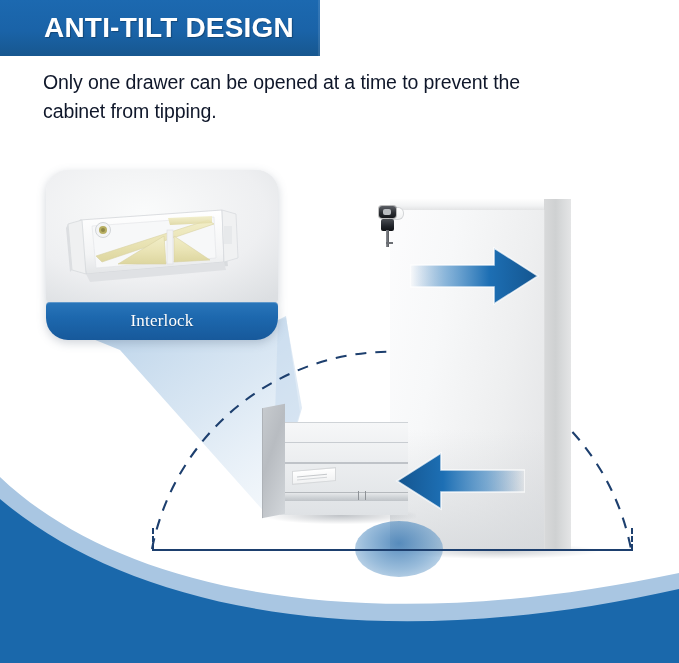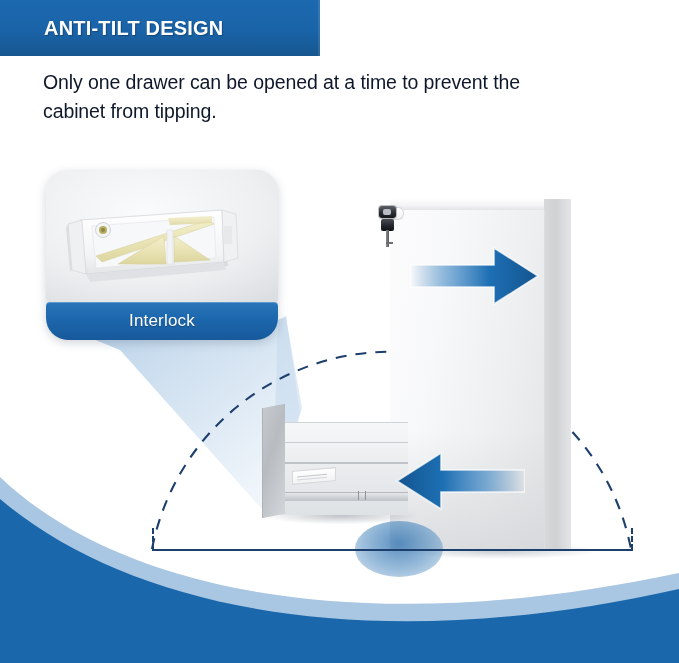--- a/index.html
+++ b/index.html
@@ -27,21 +27,21 @@
     height: 56px;
     background: linear-gradient(180deg, #1c69b0 0%, #1a63a8 55%, #17578f 100%);
     box-shadow: inset -2px 0 0 rgba(255,255,255,0.10);
   }
   .header-banner .title {
     position: absolute;
     left: 44px;
     top: 0;
     height: 56px;
     line-height: 56px;
-    font-size: 20px;
+    font-size: 28px;
     font-weight: bold;
     letter-spacing: 0.2px;
     color: #ffffff;
     white-space: nowrap;
     text-shadow: 1px 1px 1px rgba(0,0,0,0.28);
   }
 
   
   .subtitle {
     position: absolute;
@@ -305,20 +305,21 @@
   .arrow-left  { left: 390px; top: 300px; width: 135px; height: 62px; }
 
   
   .inset {
     position: absolute;
     left: 46px;
     top: 170px;
     width: 232px;
     height: 170px;
     filter: drop-shadow(0 3px 5px rgba(40,60,85,0.22));
+    font-family: Liberation Serif, serif;
   }
   .inset-photo {
     position: absolute;
     left: 0; top: 0;
     width: 232px; height: 132px;
     border-radius: 22px 22px 4px 4px;
     background: linear-gradient(150deg, #f4f5f6 0%, #eceef0 42%, #e2e4e7 78%, #dcdfe2 100%);
     overflow: hidden;
   }
   .inset-label {

